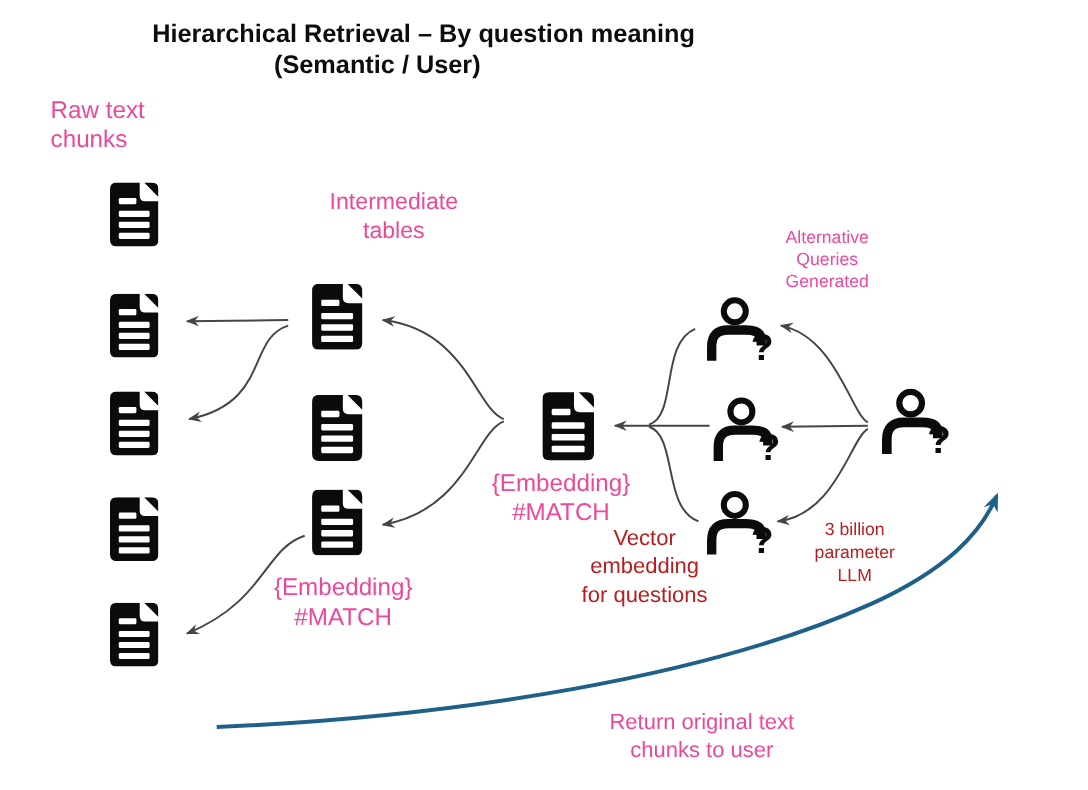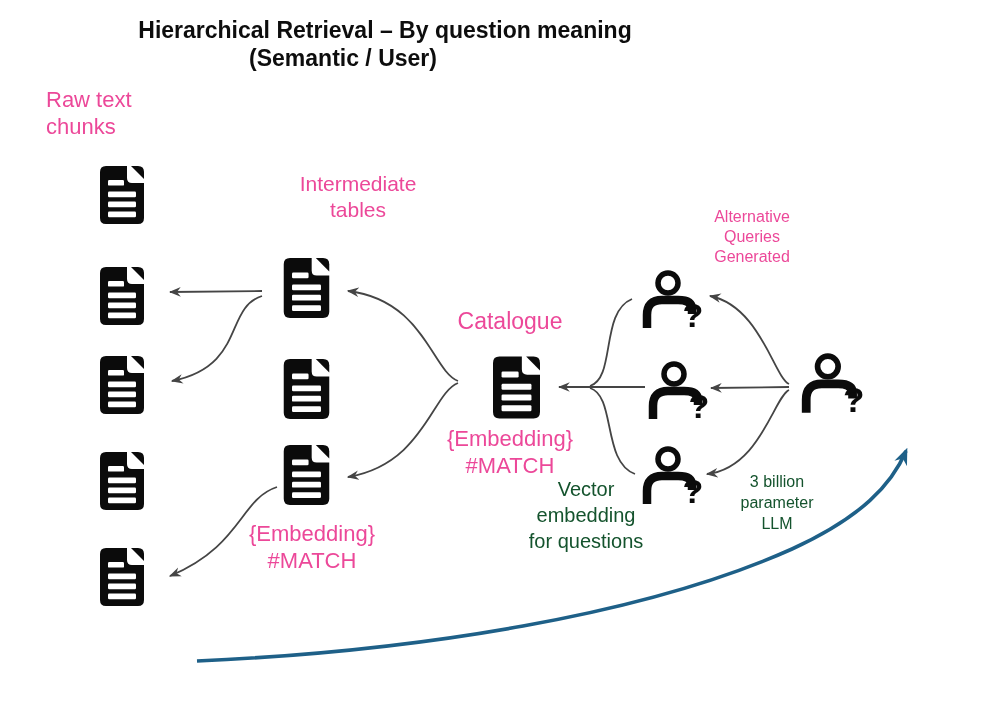--- a/index.html
+++ b/index.html
@@ -3,21 +3,21 @@
 <meta charset="utf-8">
 <style>
   html,body{margin:0;padding:0;background:#ffffff;}
   #canvas{
     position:relative;width:989px;height:718px;background:#ffffff;overflow:hidden;
     font-family:"Liberation Sans",sans-serif;color:#111;
   }
   .label{position:absolute;white-space:pre-line;line-height:1.24;color:#ec4899;}
   .center{transform:translateX(-50%);text-align:center;}
   .title{font-weight:bold;font-size:23px;white-space:nowrap;color:#0d0d0d;}
-  .blue{color:#14532d;}
+  .blue{color:#b91c1c;}
   .iconbox{position:absolute;}
   svg{display:block;}
   #overlay{position:absolute;left:0;top:0;}
   text.qmark{font-family:"Liberation Sans",sans-serif;}
 </style>
 </head>
 <body>
 
 <div id="canvas">
 
@@ -64,34 +64,35 @@
     <path marker-end="url(#ahb)" stroke="#1e6088" stroke-width="3.6" fill="none" d="M197,661 C420,651 645,615 792,549 C862,517 892,484 906,451"></path>
   </svg>
 
   <div class="label title center" style="left:385px;top:16px;">Hierarchical Retrieval – By question meaning</div>
   <div class="label title center" style="left:343px;top:44px;">(Semantic / User)</div>
 
   <div class="label" style="left:46px;top:86px;font-size:22px;">Raw text
 chunks</div>
   <div class="label center" style="left:315px;top:171px;font-size:21px;margin-left:43px;">Intermediate
 tables</div>
-  <div class="label center" style="left:510px;top:307px;font-size:23px;">Catalogue</div>
   <div class="label center" style="left:510px;top:425px;font-size:22px;">{Embedding}
 #MATCH</div>
   <div class="label center" style="left:312px;top:520px;font-size:22px;">{Embedding}
 #MATCH</div>
   <div class="label center blue" style="left:586px;top:476px;font-size:20px;line-height:1.3;">Vector
 embedding
 for questions</div>
   <div class="label center blue" style="left:777px;top:472px;font-size:16px;line-height:1.3;">3 billion
 parameter
 LLM</div>
   <div class="label center" style="left:752px;top:207px;font-size:16px;line-height:1.25;">Alternative
 Queries
 Generated</div>
+  <div class="label center" style="left:638px;top:645px;font-size:20px;">Return original text
+chunks to user</div>
 
   <svg class="iconbox" style="left:100px;top:166px;" width="44" height="58">
       <use href="#doc"></use>
     </svg>
   <svg class="iconbox" style="left:100px;top:267px;" width="44" height="58">
       <use href="#doc"></use>
     </svg>
   <svg class="iconbox" style="left:100px;top:356px;" width="44" height="58">
       <use href="#doc"></use>
     </svg>

